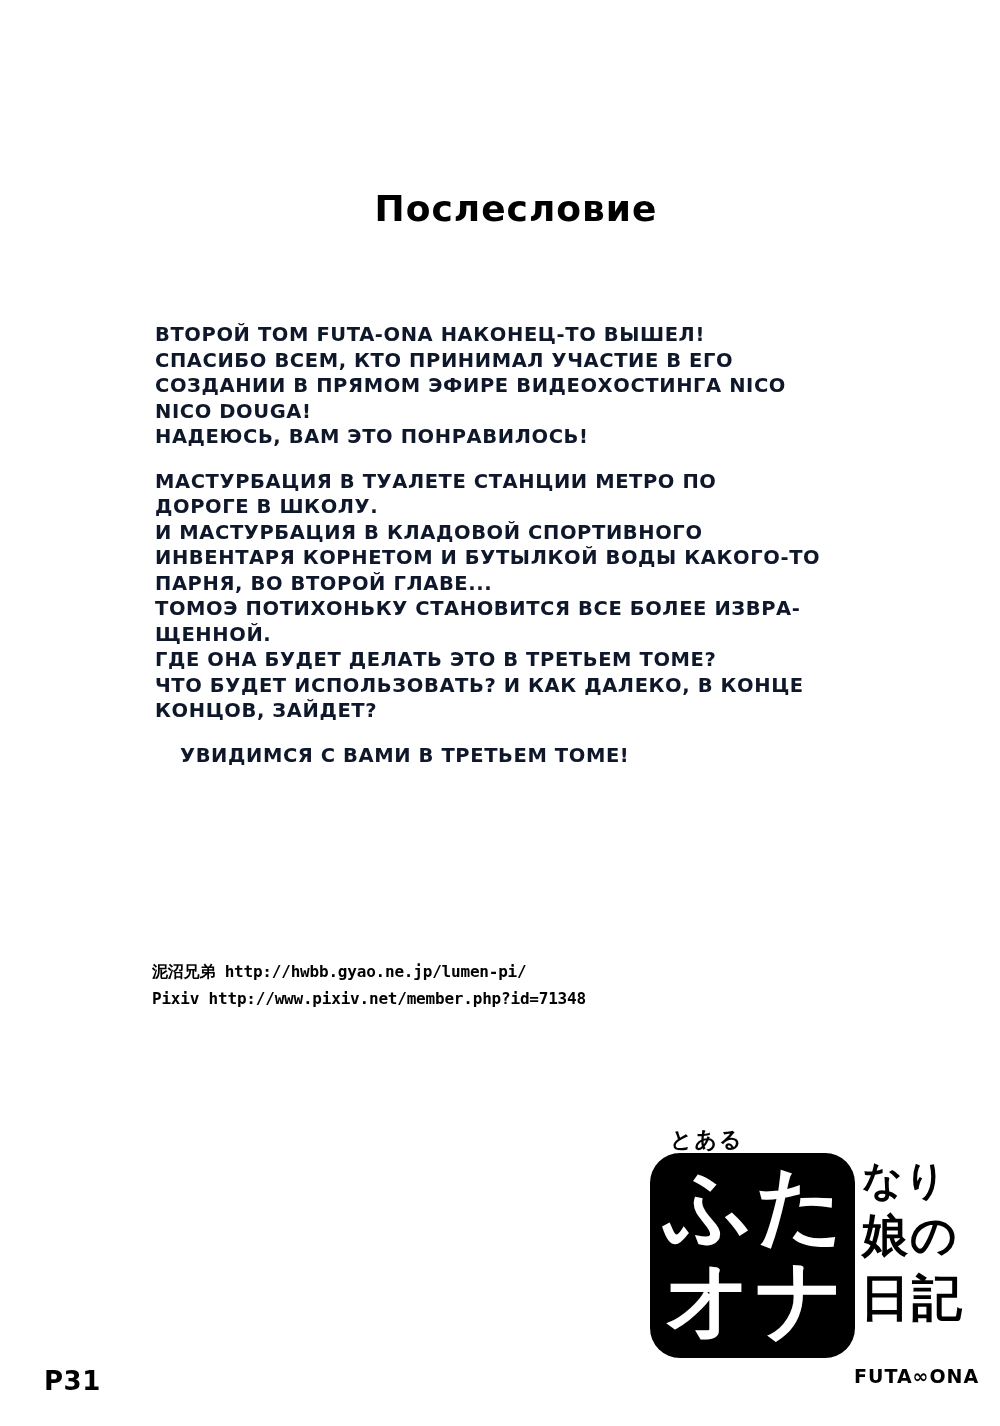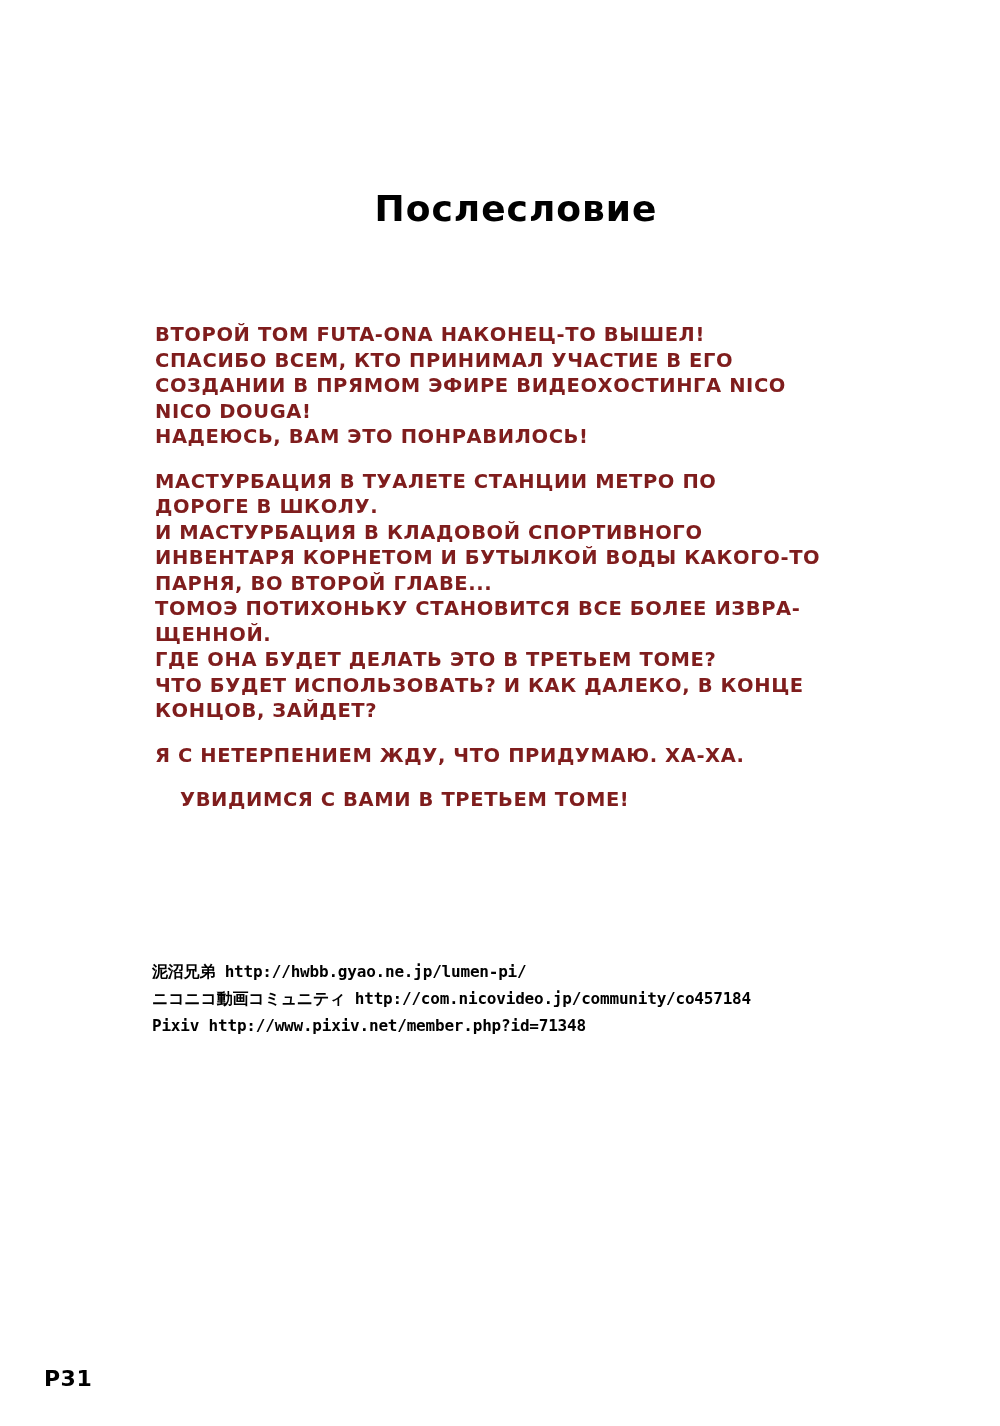--- a/index.html
+++ b/index.html
@@ -42,21 +42,21 @@
   .body-text {
     position: absolute;
     top: 322px;
     left: 155px;
     width: 790px;
     font-family: "DejaVu Sans", sans-serif;
     font-size: 19.5px;
     font-weight: bold;
     line-height: 25.5px;
     letter-spacing: 0.6px;
-    color: #7f1d1d;
+    color: #0f172a;
   }
   .para {
     margin: 0 0 19px 0;
     white-space: pre-line;
   }
   .para:last-child { margin-bottom: 12px; padding-left: 25px; }
 
   
   .links {
     position: absolute;
@@ -72,21 +72,21 @@
   }
   .links div { white-space: nowrap; }
 
   
   .page-number {
     position: absolute;
     left: 44px;
     top: 1366px;
     font-family: "DejaVu Sans", sans-serif;
     font-weight: bold;
-    font-size: 22px;
+    font-size: 26px;
     letter-spacing: 0.5px;
   }
 
   
   .logo-area {
     position: absolute;
     left: 650px;
     top: 1125px;
     width: 330px;
     height: 270px;
@@ -185,26 +185,37 @@
     <p class="para">МАСТУРБАЦИЯ В ТУАЛЕТЕ СТАНЦИИ МЕТРО ПО
 ДОРОГЕ В ШКОЛУ.
 И МАСТУРБАЦИЯ В КЛАДОВОЙ СПОРТИВНОГО
 ИНВЕНТАРЯ КОРНЕТОМ И БУТЫЛКОЙ ВОДЫ КАКОГО-ТО
 ПАРНЯ, ВО ВТОРОЙ ГЛАВЕ...
 ТОМОЭ ПОТИХОНЬКУ СТАНОВИТСЯ ВСЕ БОЛЕЕ ИЗВРА-
 ЩЕННОЙ.
 ГДЕ ОНА БУДЕТ ДЕЛАТЬ ЭТО В ТРЕТЬЕМ ТОМЕ?
 ЧТО БУДЕТ ИСПОЛЬЗОВАТЬ? И КАК ДАЛЕКО, В КОНЦЕ
 КОНЦОВ, ЗАЙДЕТ?</p>
-    <p class="para">Я С НЕТЕРПЕНИЕМ ЖДУ, ЧТО ПРИДУМАЮ. ХА-ХА.</p>
     <p class="para">УВИДИМСЯ С ВАМИ В ТРЕТЬЕМ ТОМЕ!</p>
   </div>
 
   <div class="links">
     <div>泥沼兄弟 http://hwbb.gyao.ne.jp/lumen-pi/</div>
-    <div>ニコニコ動画コミュニティ http://com.nicovideo.jp/community/co457184</div>
     <div>Pixiv http://www.pixiv.net/member.php?id=71348</div>
   </div>
 
   <div class="page-number">P31</div>
 
+  <div class="logo-area">
+    <div class="logo-toaru">とある</div>
+    <div class="logo-box">
+      <div class="l1">ふた</div>
+      <div class="l2">オナ</div>
+    </div>
+    <div class="logo-side">
+      <div class="s1">なり</div>
+      <div class="s2">娘の</div>
+      <div class="s3">日記</div>
+    </div>
+    <div class="logo-caption">FUTA∞ONA</div>
+  </div>
 
 </div>
 
 </body></html>

